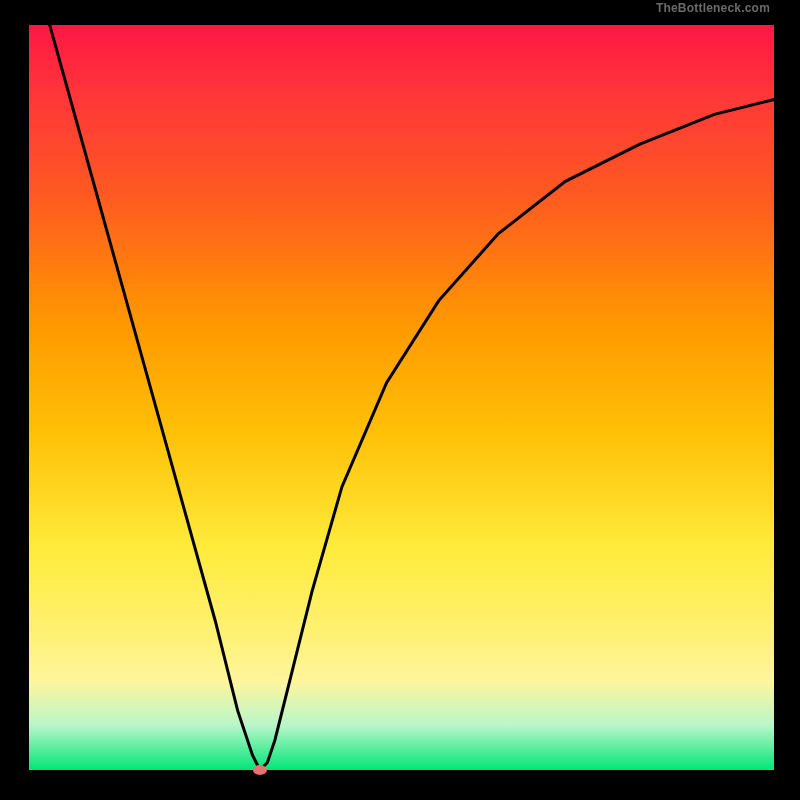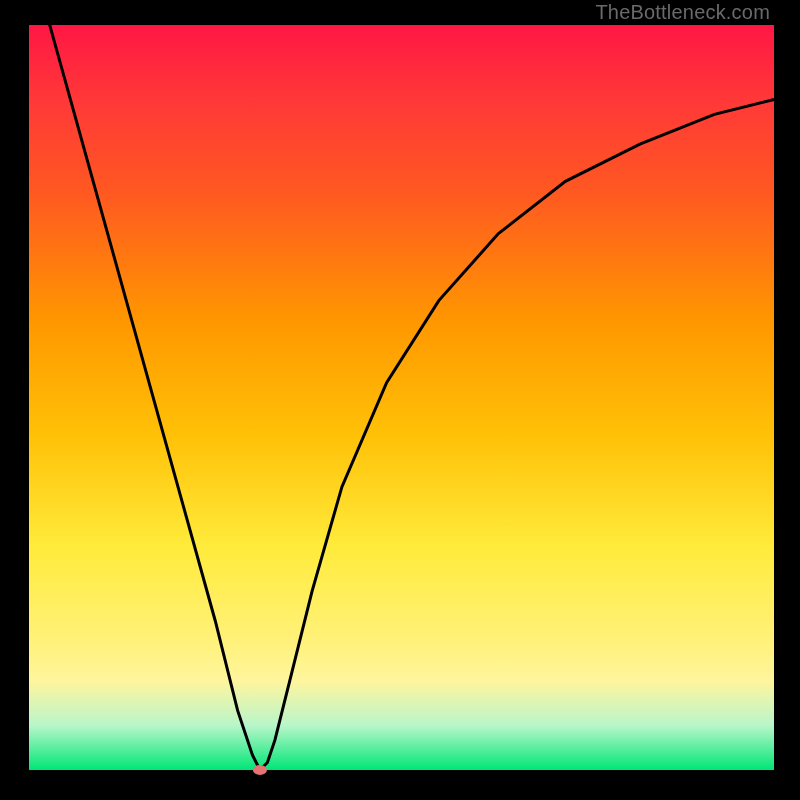--- a/index.html
+++ b/index.html
@@ -10,21 +10,21 @@
       #ff3838 10%,
       #ff5722 22%,
       #ff9800 40%,
       #ffc107 55%,
       #ffeb3b 70%,
       #fff176 82%,
       #fff59d 88%,
       #b9f6ca 94%,
       #00e676 100%);
     }
-  .watermark { position: absolute; color: #6a6a6a; font-size: 20px; font-weight: 400; letter-spacing: 0.2px; }
+  .watermark { position: absolute; color: #6a6a6a; font-size: 12px; font-weight: 700; letter-spacing: 0.2px; }
   svg.curve { position: absolute; }
 </style>
 </head>
 <body>
 
 <div class="frame">
   <div class="plot-area" style="left: 29px; top: 25px; width: 745px; height: 745px;"></div>
   <svg class="curve" width="800" height="800" style="left: 0px; top: 0px;">
       <path d="M29.0 -49.5 L66.3 84.6 L103.5 218.7 L140.8 352.8 L178.0 486.9 L215.3 621.0 L237.6 710.4 L252.5 755.1 L259.9 770.0 L267.4 762.5 L274.9 740.2 L289.8 680.6 L312.1 591.2 L341.9 486.9 L386.6 382.6 L438.8 300.6 L498.4 233.6 L565.4 181.4 L639.9 144.2 L714.4 114.4 L774.0 99.5 " fill="none" stroke="#000" stroke-width="3"></path>
       <ellipse cx="259.95" cy="770" rx="7" ry="5" fill="#e57373"></ellipse>

